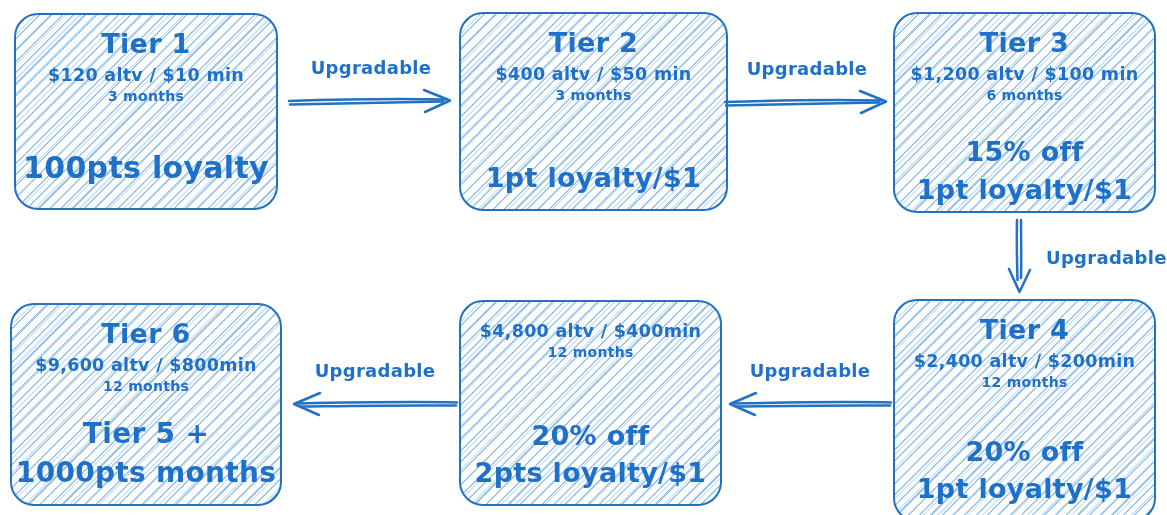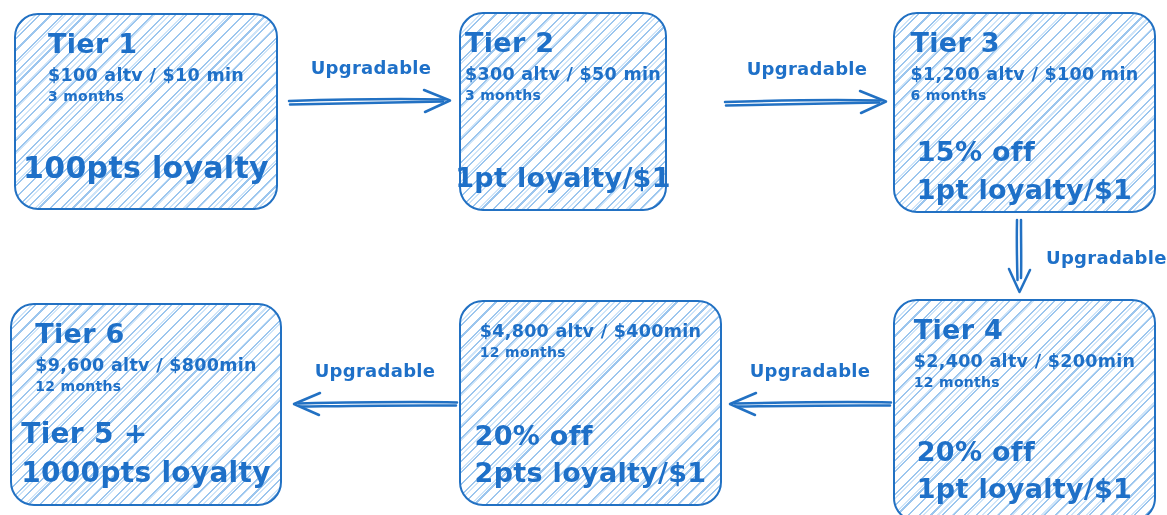--- a/index.html
+++ b/index.html
@@ -25,27 +25,27 @@
     border: 2.6px solid var(--ink);
     border-radius: 24px;
     background:
       repeating-linear-gradient(135deg, var(--hatch1) 0px, var(--hatch1) 1.5px, transparent 1.5px, transparent 8px),
       repeating-linear-gradient(135deg, var(--hatch2) 2.5px, var(--hatch2) 4px, transparent 4px, transparent 13px),
       #fff;
     display: flex;
     flex-direction: column;
     align-items: center;
     justify-content: space-between;
-    text-align: left;
+    text-align: center;
     padding: 13px 8px 14px;
     color: var(--text);
     letter-spacing: 0.3px;
   }
   #tb1 { left: 14px;  top: 13px;  width: 264px; height: 197px; padding-bottom: 22px; }
-  #tb2 { left: 459px; top: 12px;  width: 208px; height: 199px; }
+  #tb2 { left: 459px; top: 12px;  width: 269px; height: 199px; }
   #tb3 { left: 893px; top: 12px;  width: 263px; height: 201px; gap: 32px; }
   #tb4 { left: 893px; top: 299px; width: 263px; height: 223px; }
   #tb5 { left: 459px; top: 300px; width: 263px; height: 206px; }
   #tb6 { left: 10px;  top: 303px; width: 272px; height: 203px; }
 
   .tier-title   { font-size: 27px;   font-weight: 700; line-height: 1.15; }
   .tier-req     { font-size: 17.5px; font-weight: 600; margin-top: 6px; white-space: nowrap; }
   .tier-dur     { font-size: 14px; font-weight: 600; margin-top: 3px; }
   .benefits     { display: flex; flex-direction: column; gap: 4px; }
   .benefit      { font-size: 27px; font-weight: 700; line-height: 1.25; white-space: nowrap; }
@@ -88,32 +88,32 @@
   #ar5 { left: 291px; top: 360px; width: 168px; }
 </style>
 </head>
 <body>
 
 <div id="canvas">
 
   <div class="tier-box" id="tb1">
     <div>
       <div class="tier-title">Tier 1</div>
-      <div class="tier-req">$100 altv / $10 min</div>
+      <div class="tier-req">$120 altv / $10 min</div>
       <div class="tier-dur">3 months</div>
     </div>
     <div class="benefits">
       <div class="benefit">100pts loyalty</div>
     </div>
   </div>
 
   <div class="tier-box" id="tb2">
     <div>
       <div class="tier-title">Tier 2</div>
-      <div class="tier-req">$300 altv / $50 min</div>
+      <div class="tier-req">$400 altv / $50 min</div>
       <div class="tier-dur">3 months</div>
     </div>
     <div class="benefits">
       <div class="benefit">1pt loyalty/$1</div>
     </div>
   </div>
 
   <div class="tier-box" id="tb3">
     <div>
       <div class="tier-title">Tier 3</div>
@@ -150,21 +150,21 @@
   </div>
 
   <div class="tier-box" id="tb6">
     <div>
       <div class="tier-title">Tier 6</div>
       <div class="tier-req">$9,600 altv / $800min</div>
       <div class="tier-dur">12 months</div>
     </div>
     <div class="benefits">
       <div class="benefit">Tier 5 +</div>
-      <div class="benefit">1000pts loyalty</div>
+      <div class="benefit">1000pts months</div>
     </div>
   </div>
 
   <div class="arrow arrow-h" id="ar1">
     <div class="arrow-label">Upgradable</div>
     <svg width="168" height="28" viewBox="0 0 168 28">
       <path d="M2 14 C 50 12.5, 110 11.5, 158 12.5"></path>
       <path d="M3 17.5 C 60 16.5, 115 15.5, 156 14.5"></path>
       <path d="M137 3 L163 13.5 L138 25"></path>
     </svg>

